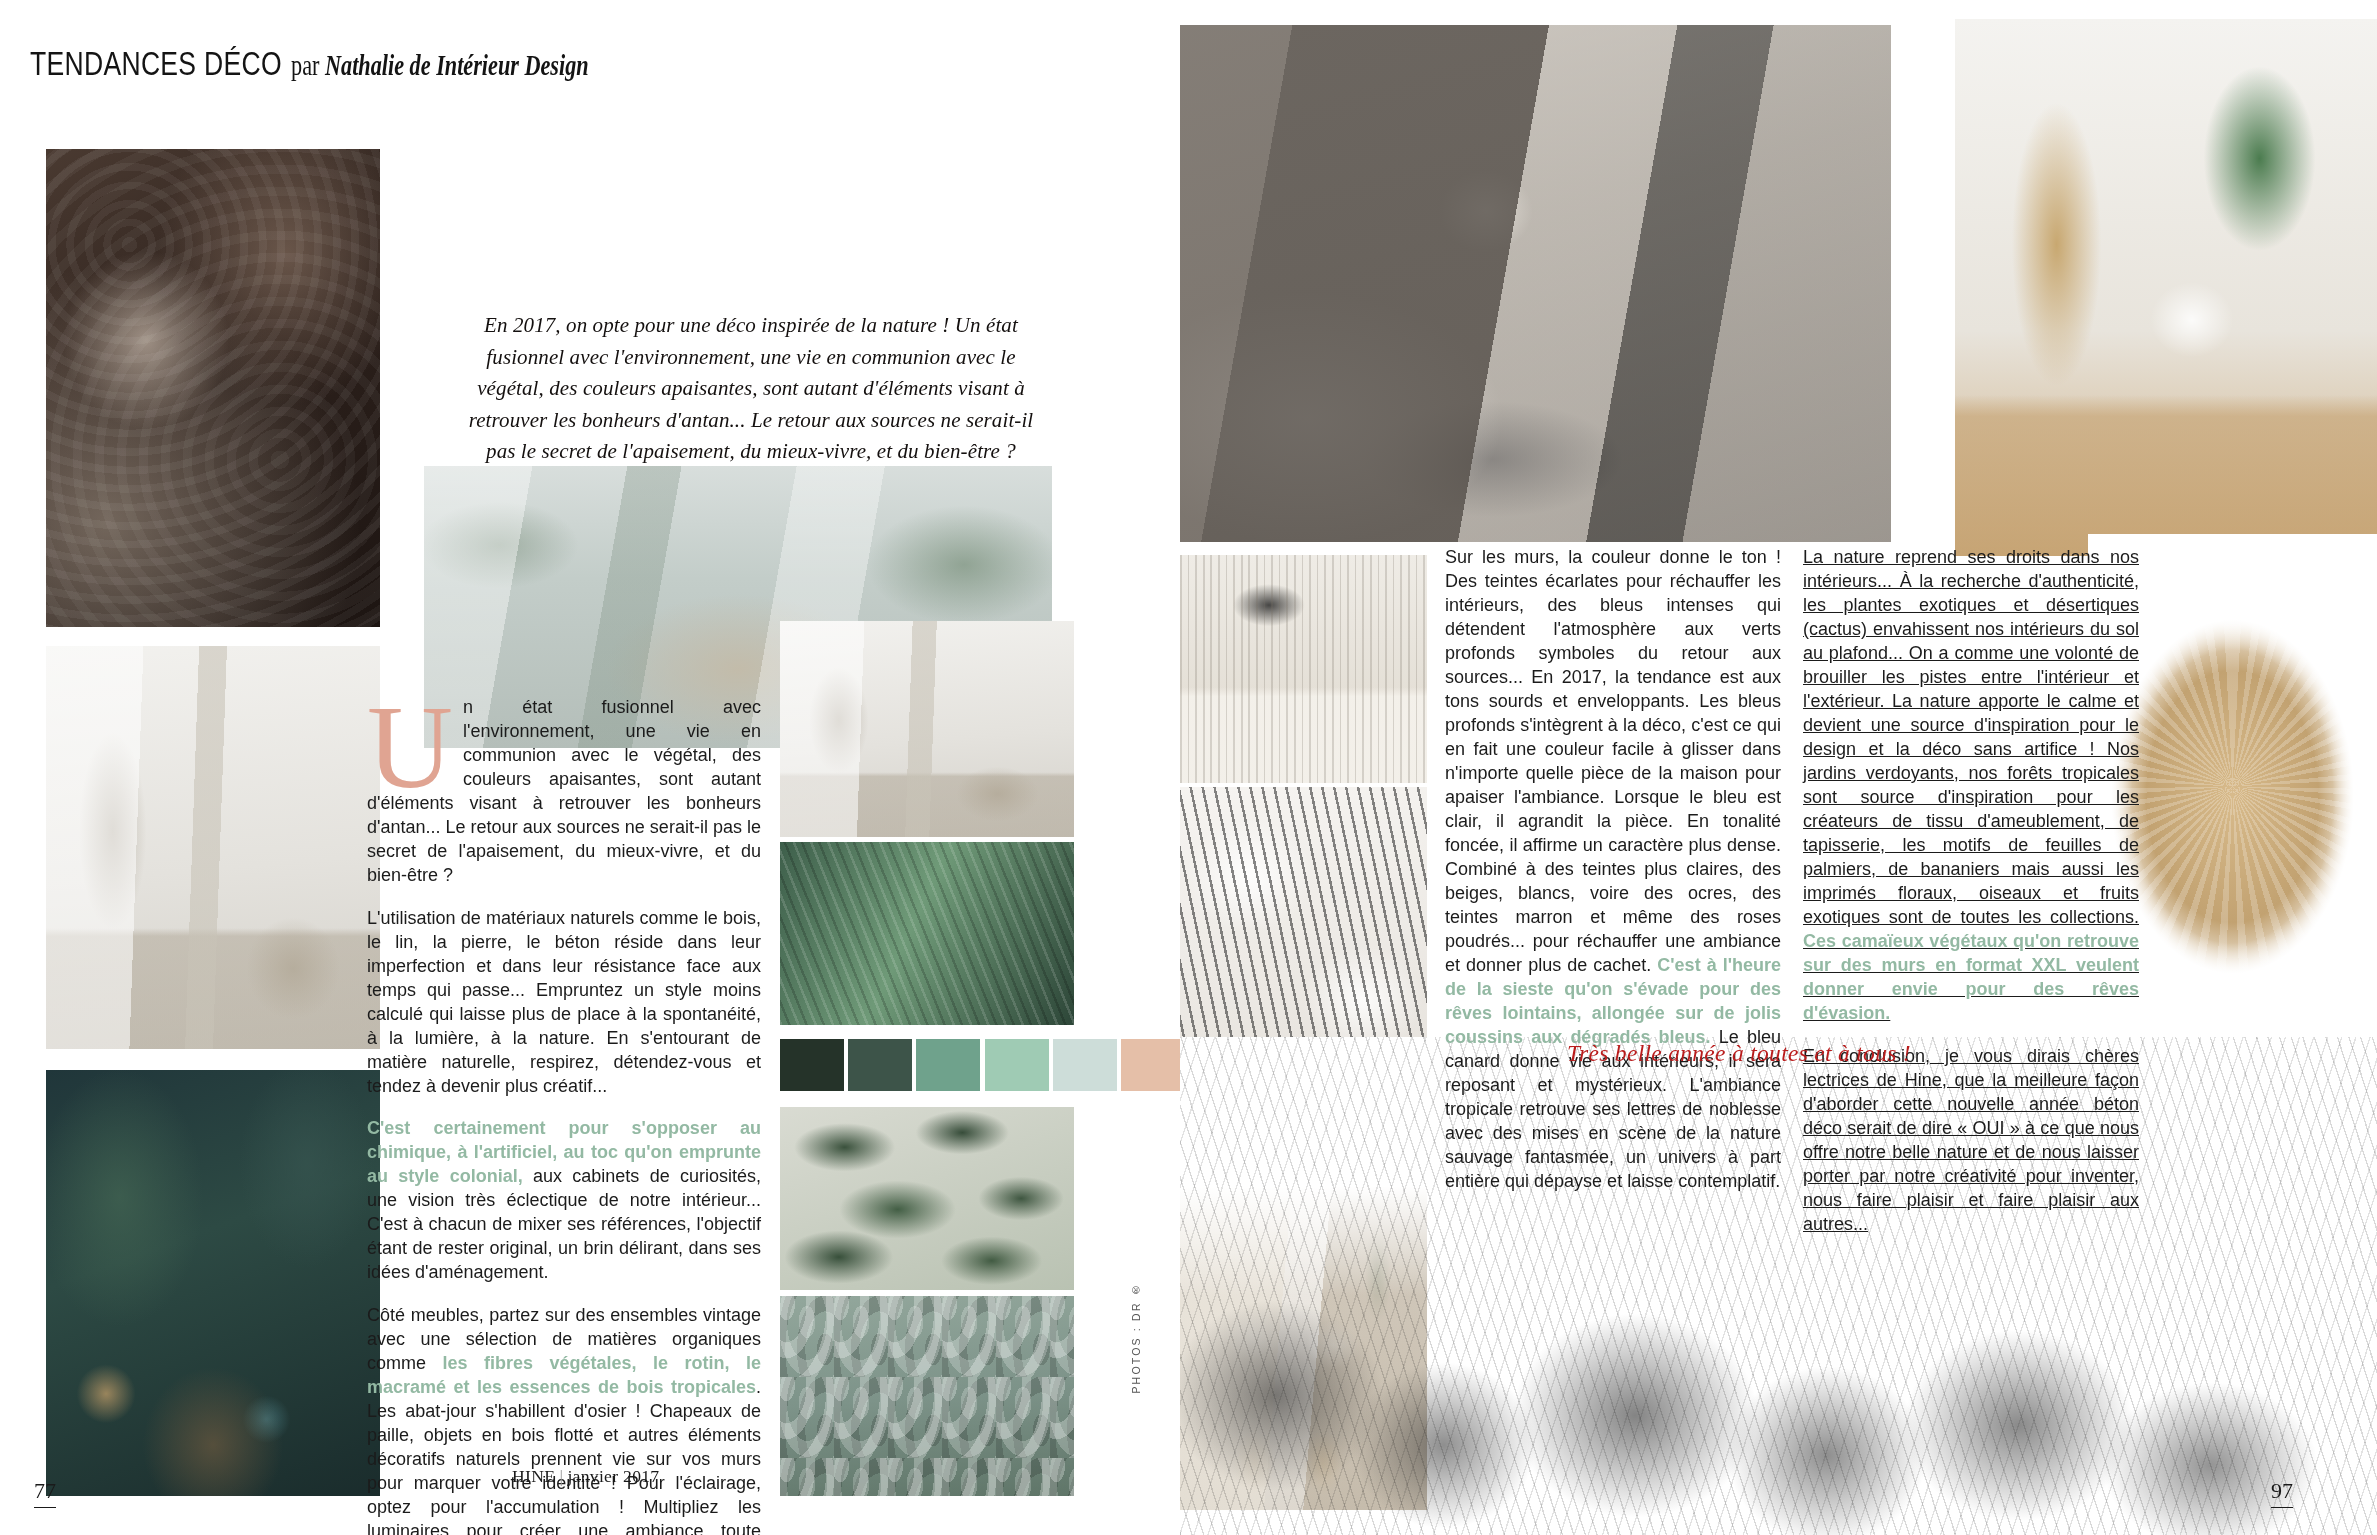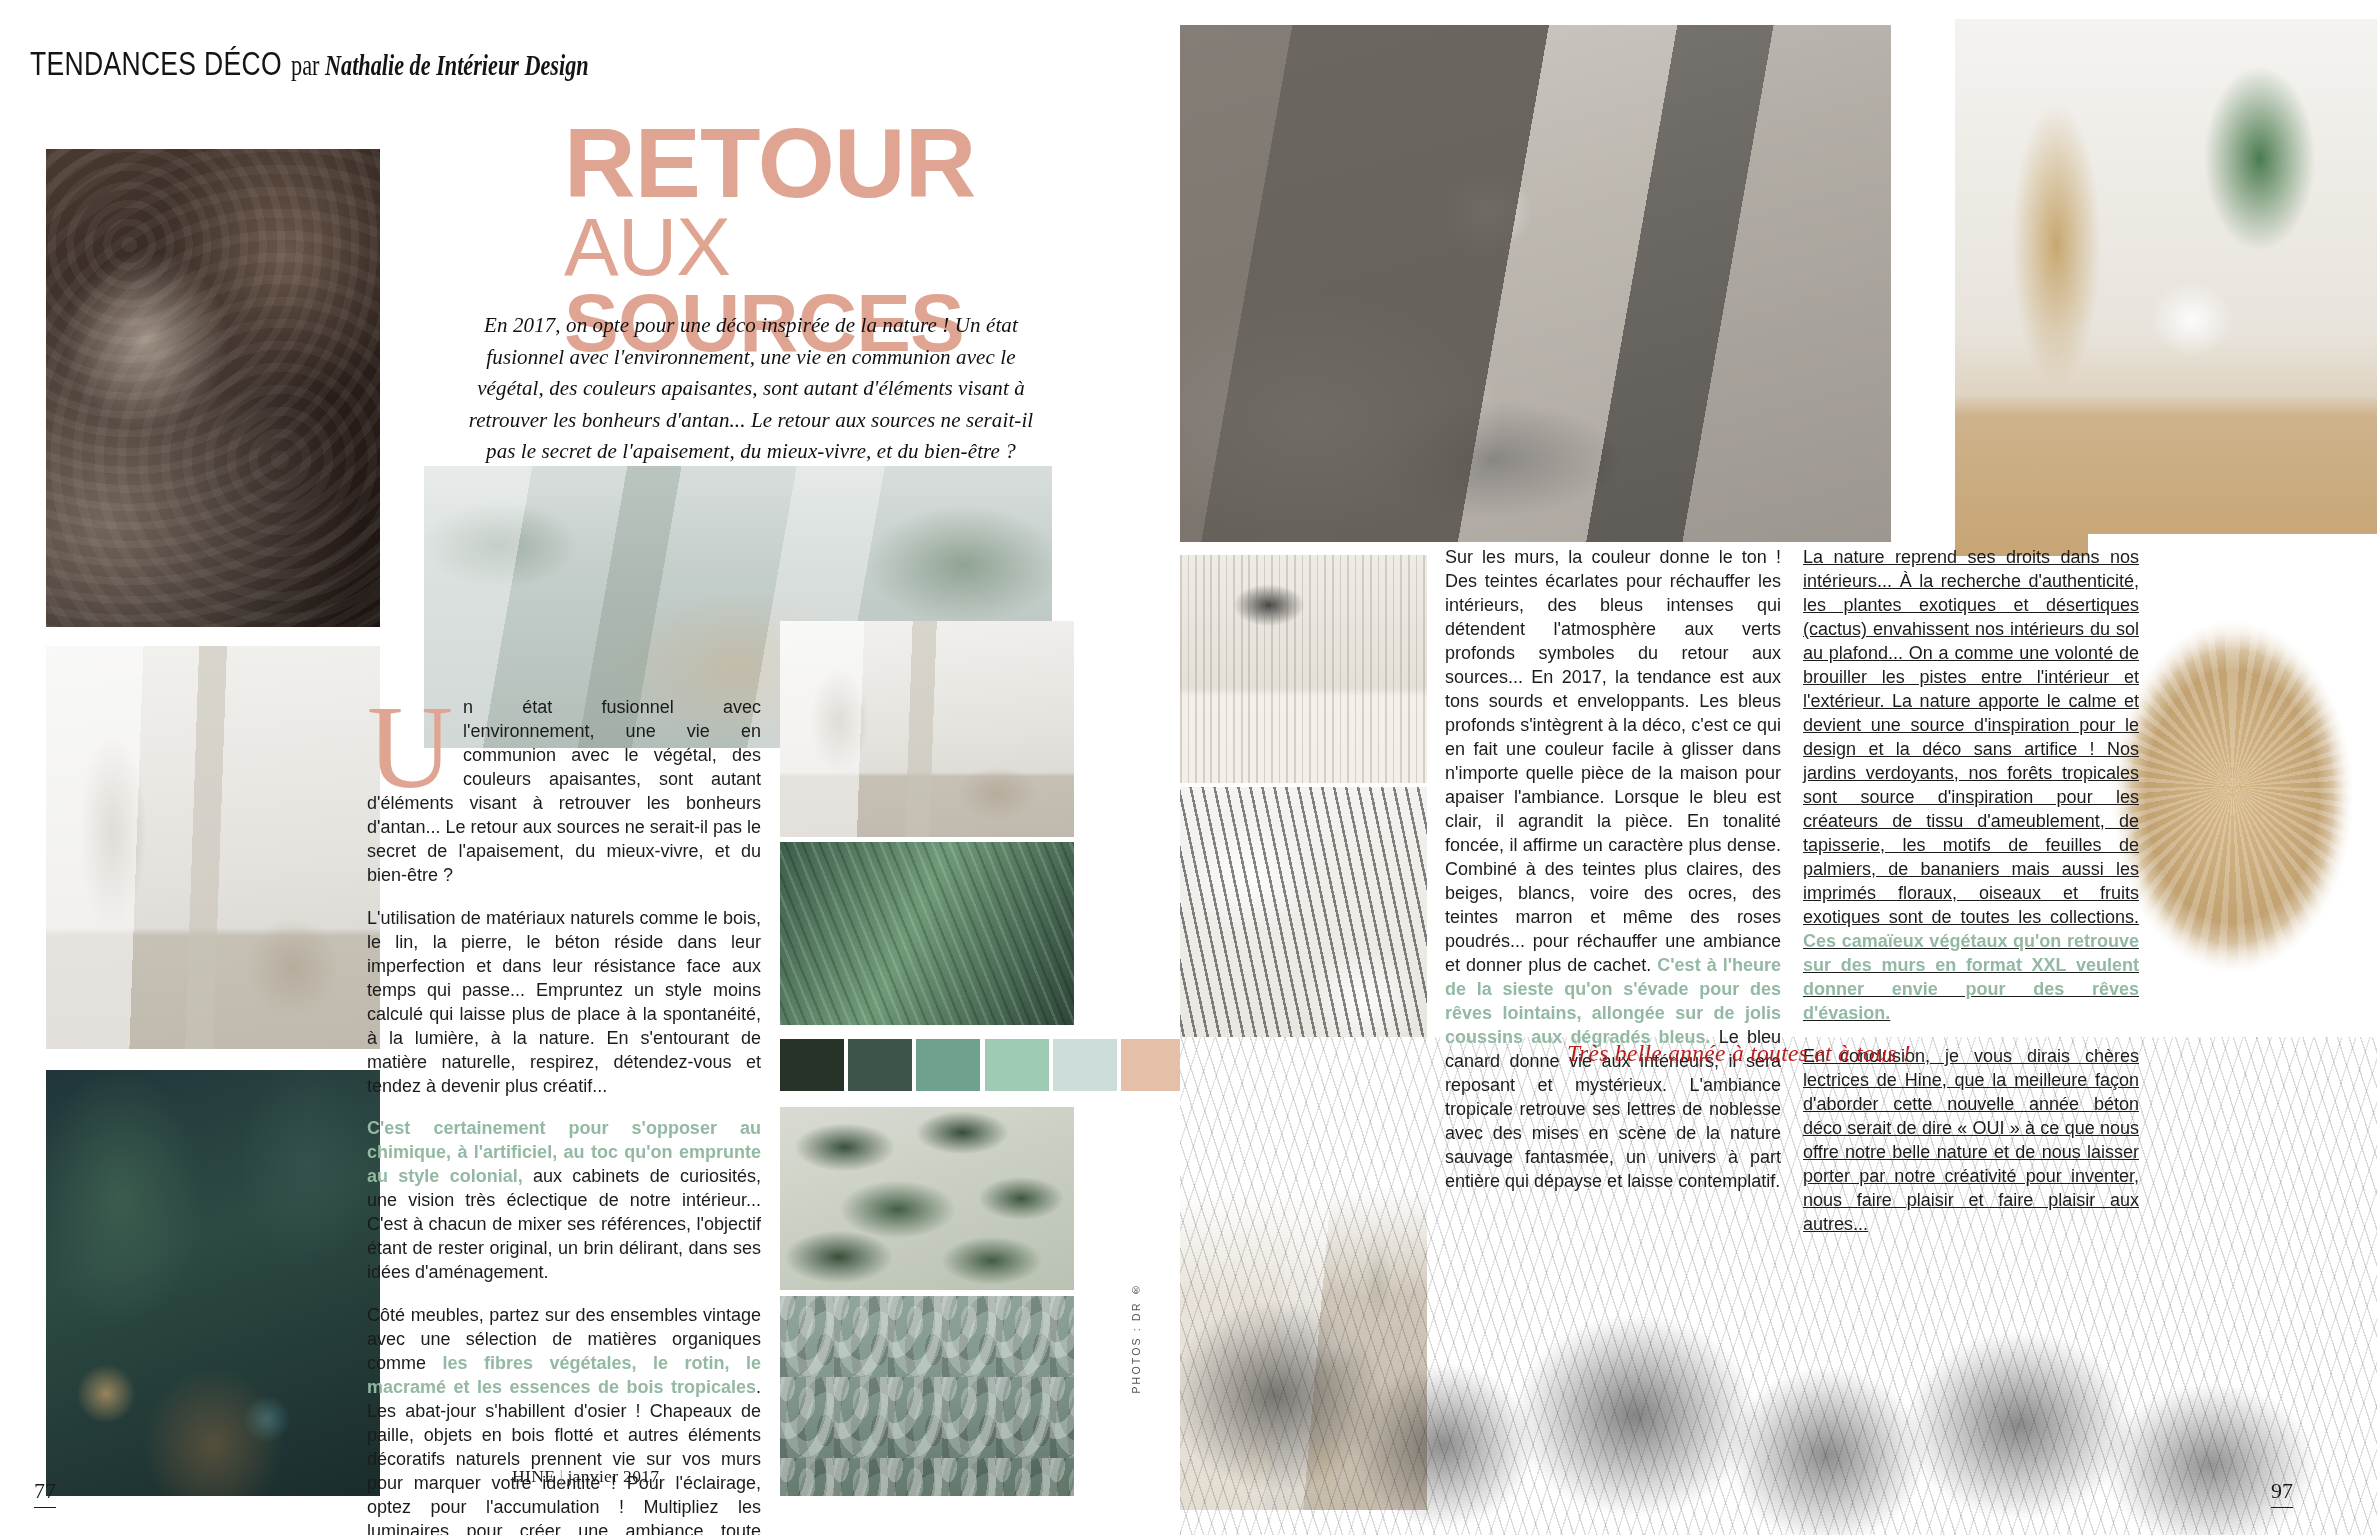--- a/index.html
+++ b/index.html
@@ -281,24 +281,20 @@
 <div class="spread">
 
   <div class="page-left">
 
     <div class="kicker">
       <span>TENDANCES DÉCO</span><span class="by"><span>par</span> <em>Nathalie de Intérieur Design</em></span>
     </div>
 
     <div class="ph img-portrait" style="left:46px; top:149px; width:334px; height:478px;"></div>
 
-    <div class="bigtitle">
-      <span class="l1">RETOUR</span>
-      <span class="l2"><span class="light">AUX </span><span class="bold">SOURCES</span></span>
-    </div>
 
     <div class="chapo">En 2017, on opte pour une déco inspirée de la nature ! Un état fusionnel avec l'environnement, une vie en communion avec le végétal, des couleurs apaisantes, sont autant d'éléments visant à retrouver les bonheurs d'antan... Le retour aux sources ne serait-il pas le secret de l'apaisement, du mieux-vivre, et du bien-être ?</div>
 
     <div class="ph img-livingroom" style="left:424px; top:466px; width:628px; height:282px;"></div>
 
     <div class="ph img-whiteroom" style="left:46px; top:646px; width:334px; height:403px;"></div>
 
     <div class="ph img-darkjungle" style="left:46px; top:1070px; width:334px; height:426px;"></div>
 
     <div class="ph img-whiteroom" style="left:780px; top:621px; width:294px; height:216px;"></div>

